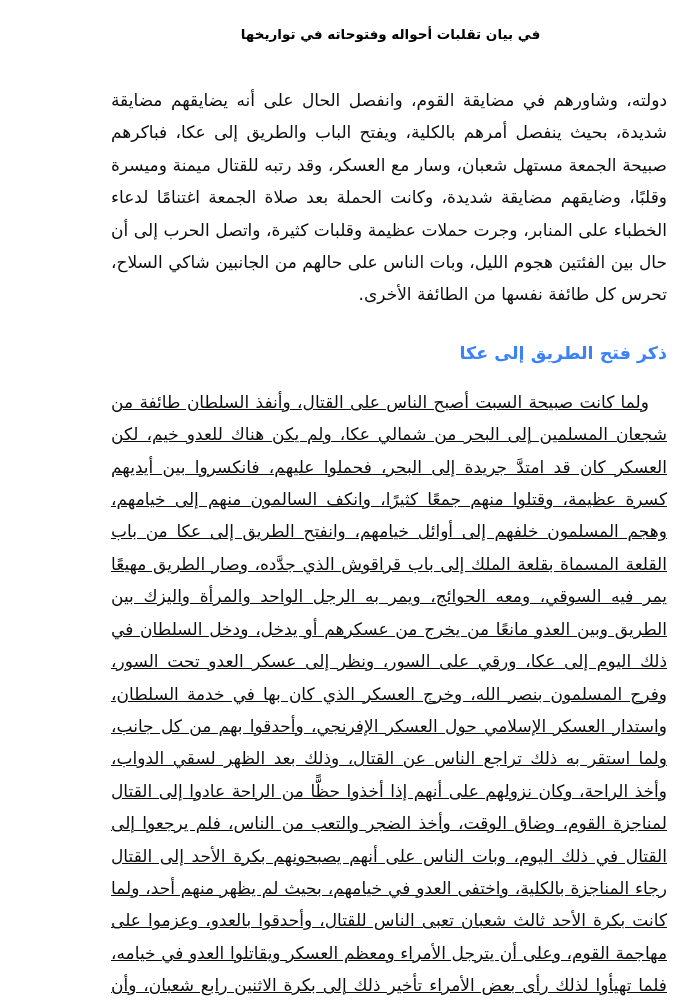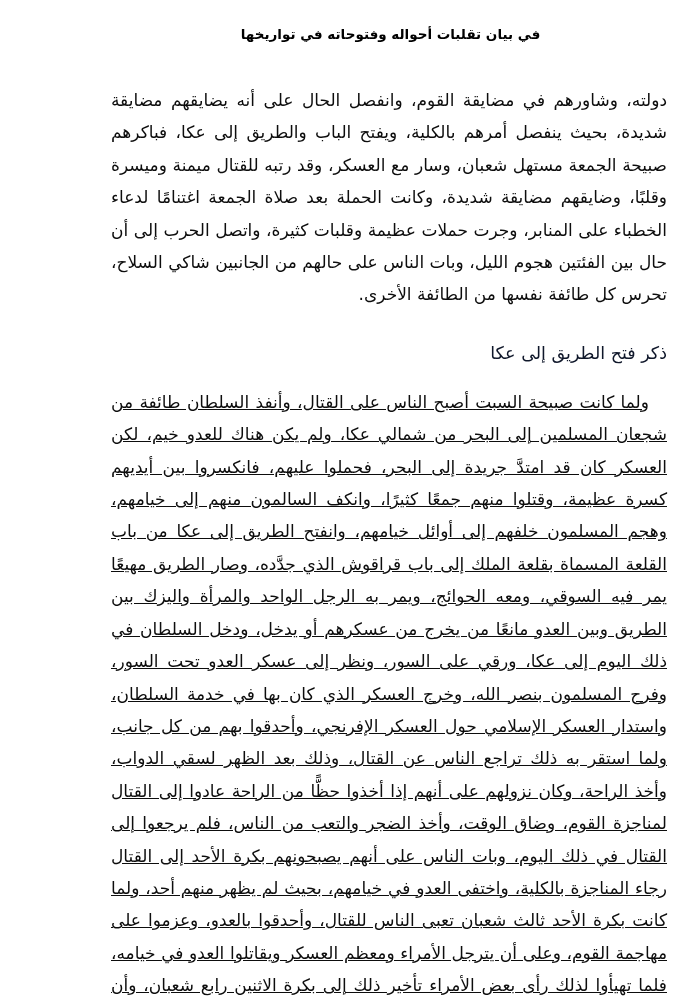--- a/index.html
+++ b/index.html
@@ -39,23 +39,23 @@
     color: #0d0d0d;
   }
   .par-first {
     margin-top: 40px;
   }
   .section-heading {
     margin: 0;
     margin-top: 29px;
     font-size: 17.5px;
     line-height: 26px;
-    font-weight: 400;
+    font-weight: 700;
     text-align: right;
-    color: #0f172a;
+    color: #3b82f6;
   }
   .par-second {
     margin-top: 20px;
     text-indent: 18px;
     text-decoration: underline;
   }
 </style>
 </head>
 <body>
 

